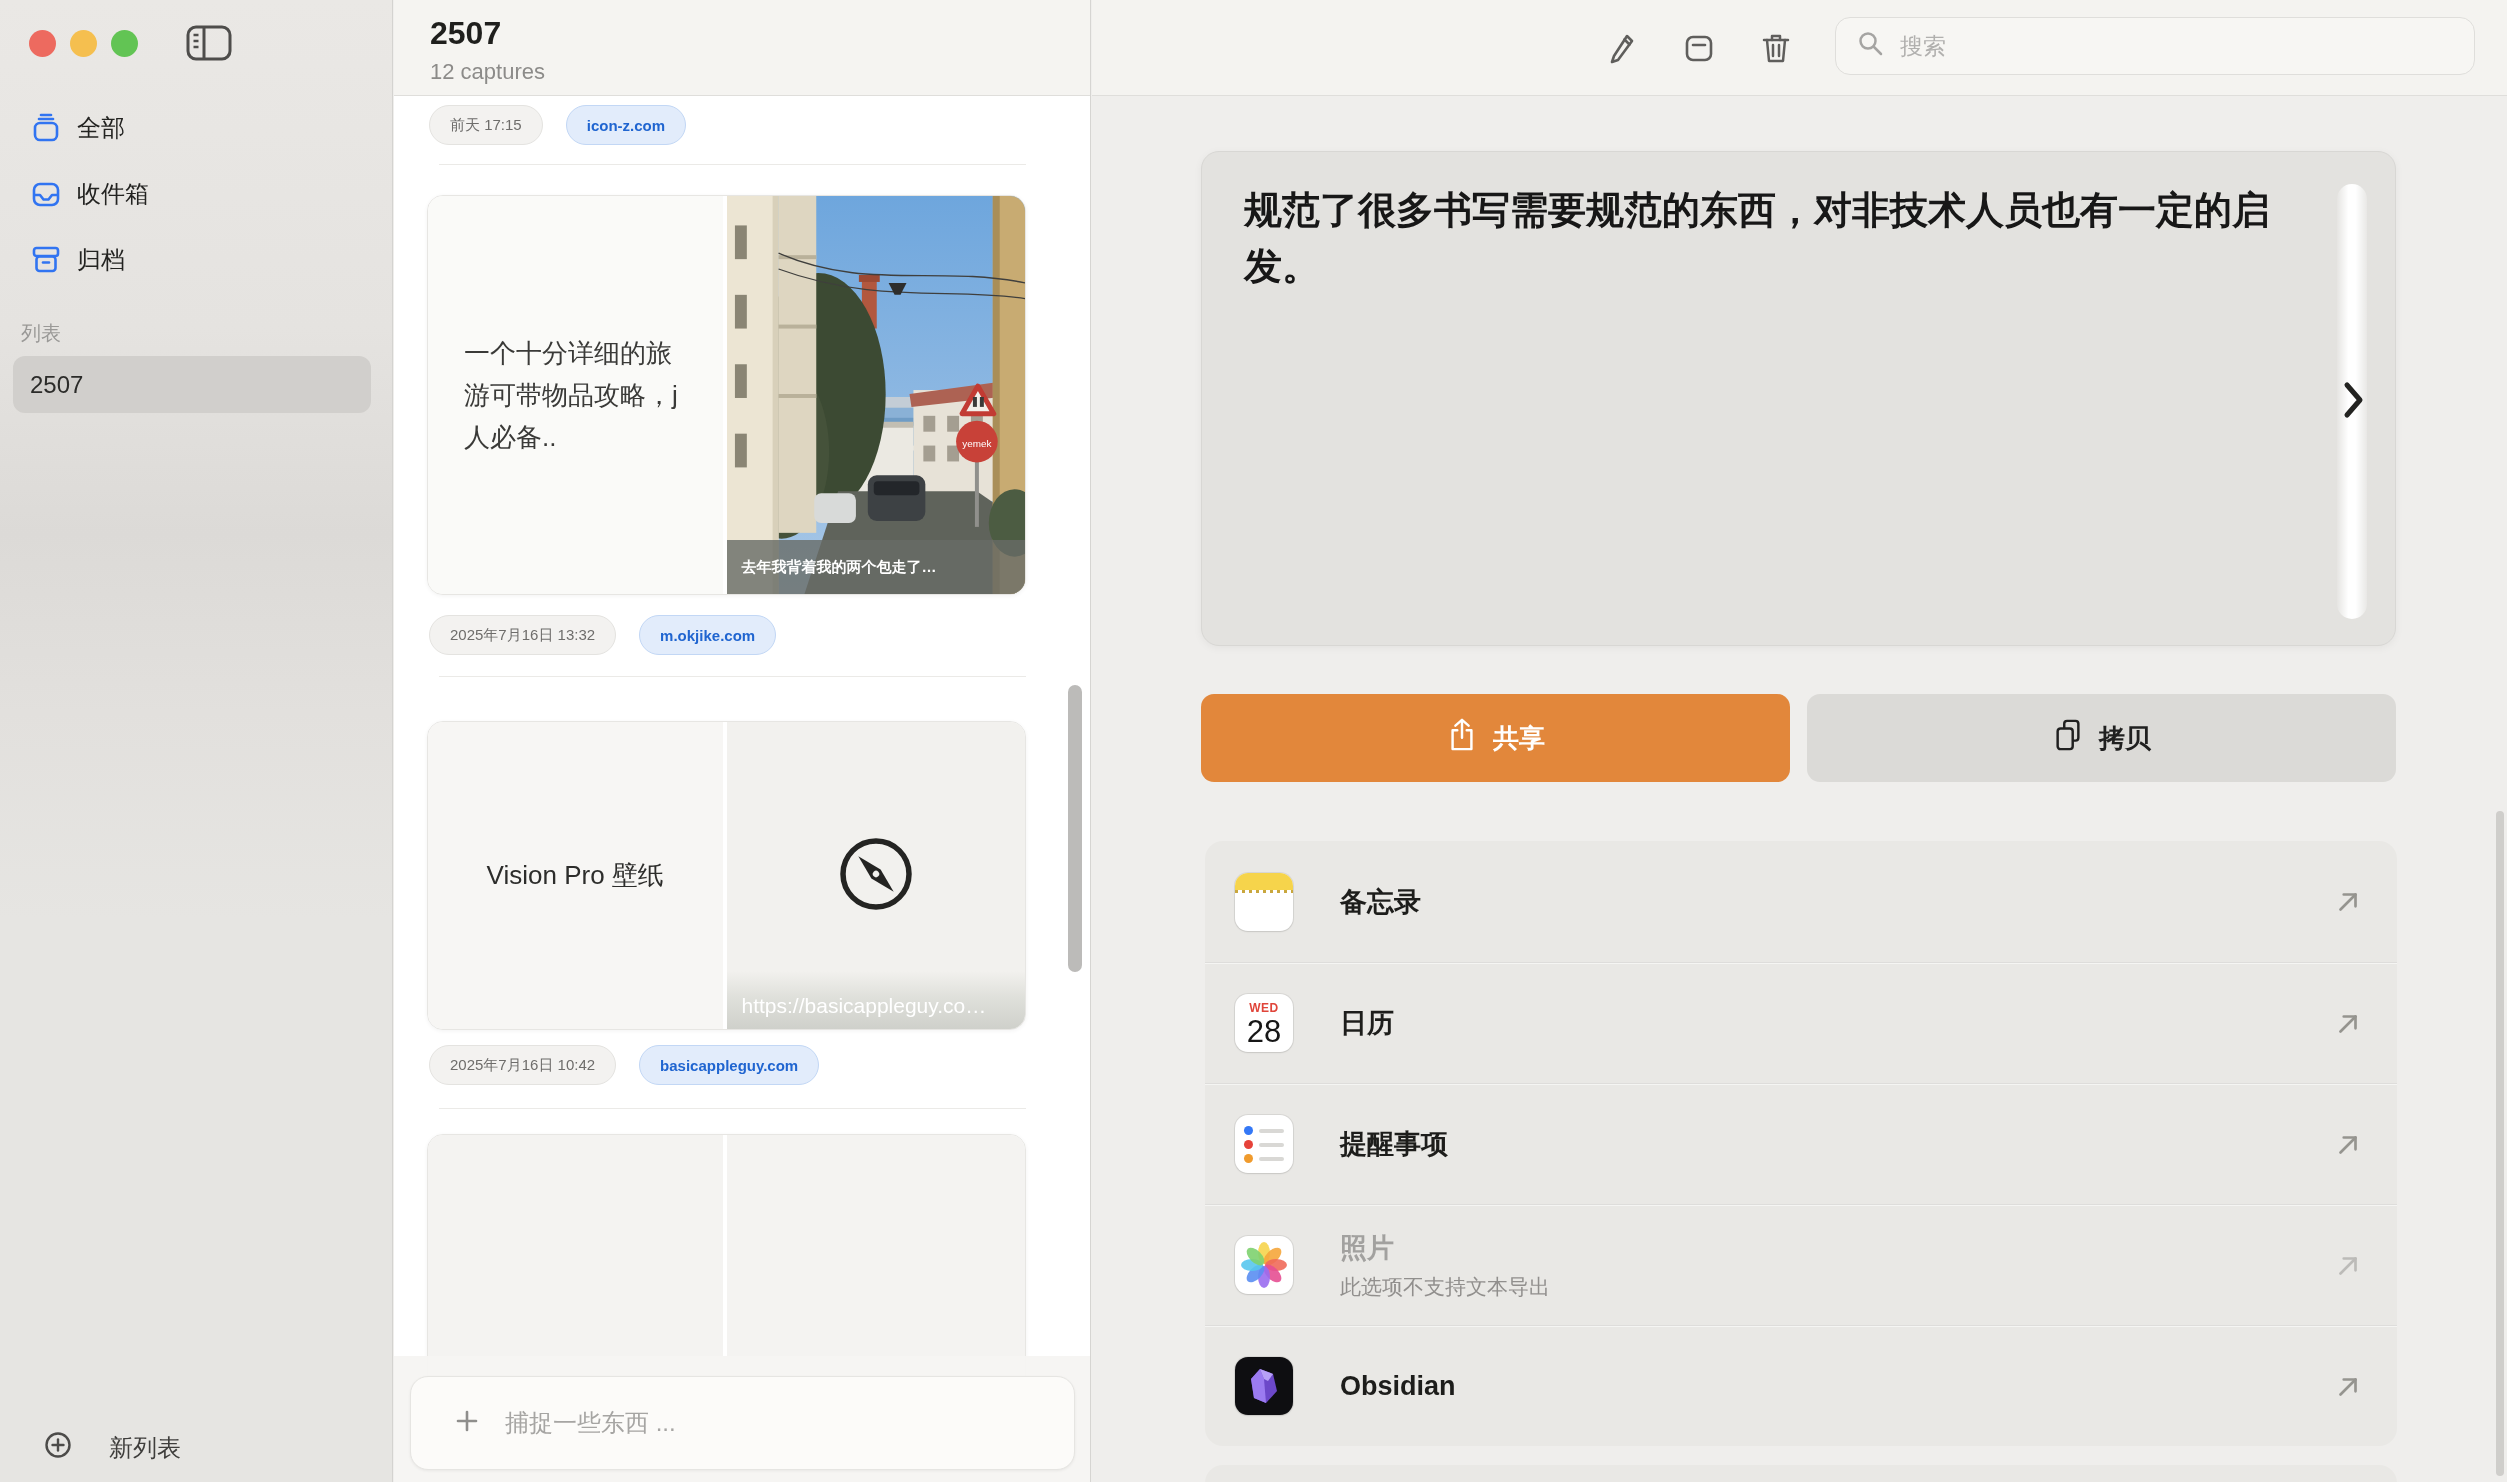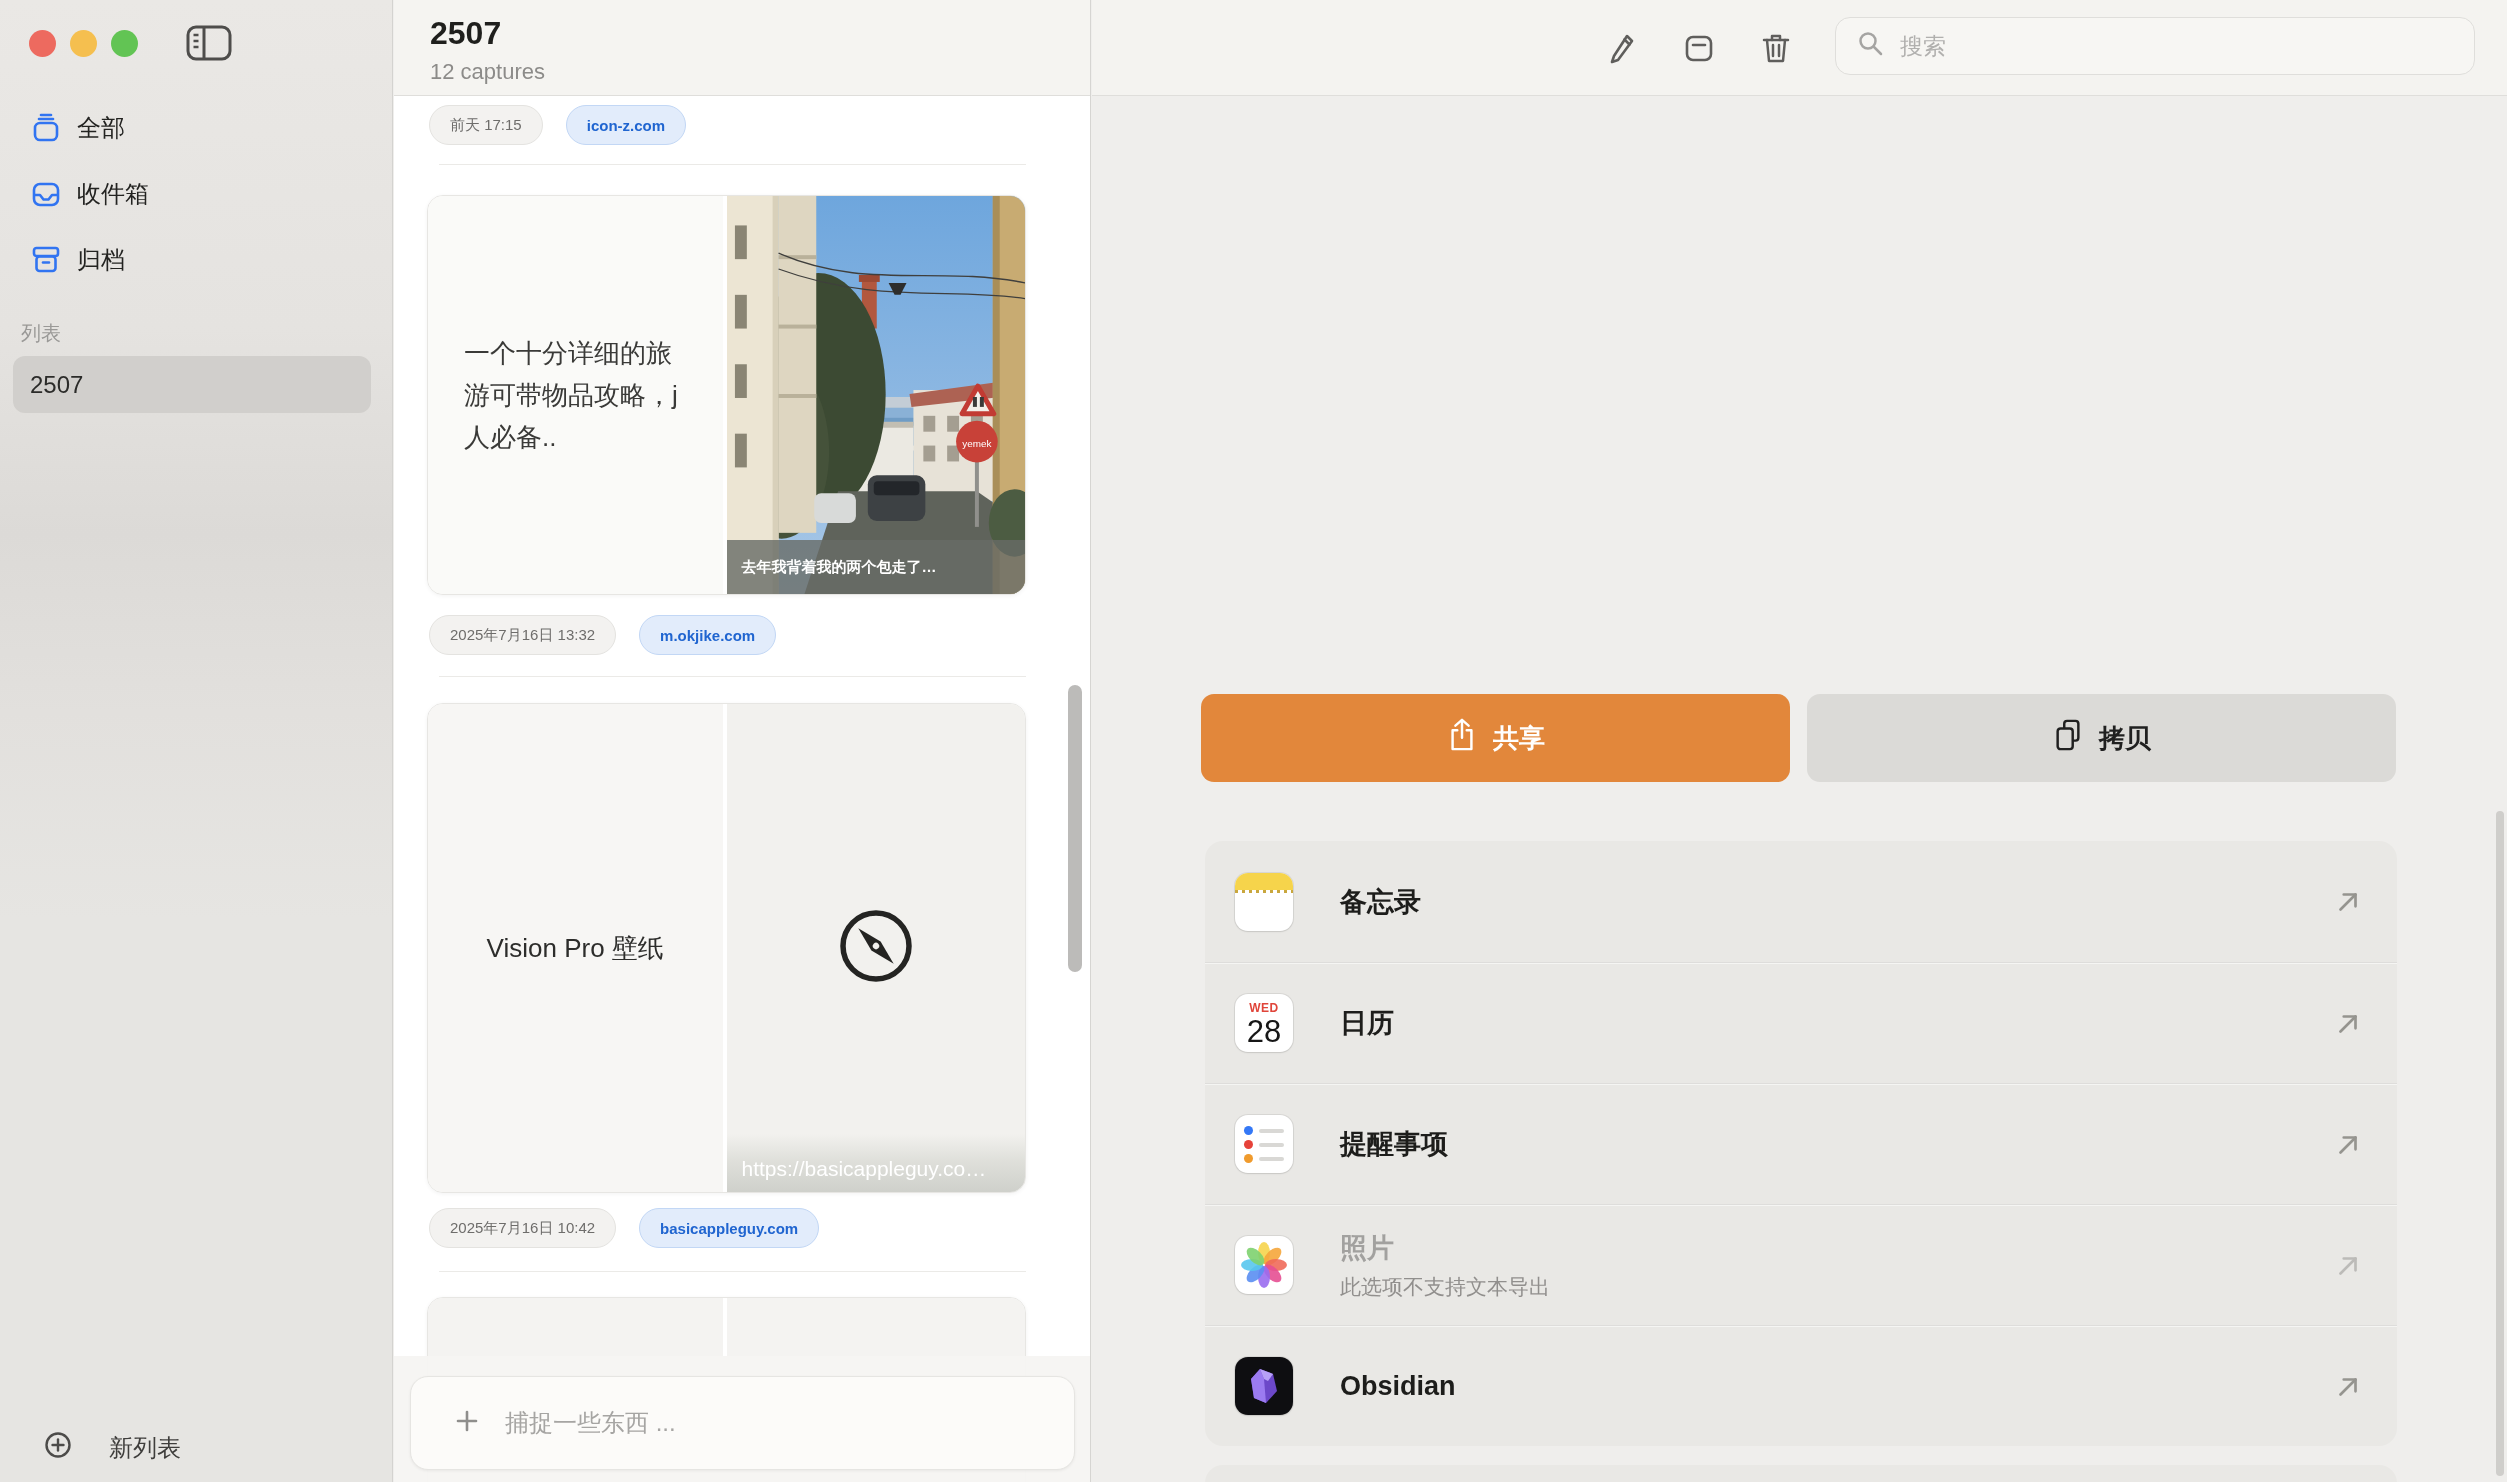--- a/index.html
+++ b/index.html
@@ -278,21 +278,21 @@
           </svg>
           <div class="photo-caption">去年我背着我的两个包走了…</div>
         </div>
       </div>
       <div class="meta-row" style="margin-top:20px">
         <span class="pill time">2025年7月16日 13:32</span>
         <span class="pill domain">m.okjike.com</span>
       </div>
       <div class="row-divider" style="margin-top:21px"></div>
 
-      <div class="capture-card" style="margin-top:26px;height:490px">
+      <div class="capture-card" style="margin-top:44px;height:309px">
         <div class="half center-half">
           <div class="snippet">Vision Pro 壁纸</div>
         </div>
         <div class="half icon-half">
           <span>
             <svg width="86" height="86" viewBox="0 0 86 86" fill="none">
               <circle cx="43" cy="43" r="33" stroke="#242422" stroke-width="5.5"></circle>
               <g transform="rotate(-45 43 43)">
                 <polygon points="43,18 49.5,43 43,68 36.5,43" fill="#242422"></polygon>
                 <circle cx="43" cy="43" r="3.2" fill="#f2f1ee"></circle>
@@ -356,20 +356,29 @@
         <span>
           <svg width="30" height="30" viewBox="0 0 30 30" fill="none" stroke="#a5a4a2" stroke-width="2.5" stroke-linecap="round">
             <circle cx="12" cy="12" r="7.5"></circle>
             <line x1="17.5" y1="17.5" x2="25" y2="25"></line>
           </svg>
         </span>
         <input type="text" placeholder="搜索" style="">
       </div>
     </div>
 
+    <div class="note-panel">
+      <div class="note-text">规范了很多书写需要规范的东西，对非技术人员也有一定的启发。</div>
+      <div class="page-strip"></div>
+      <span class="note-chevron">
+        <svg width="22" height="42" viewBox="0 0 22 42" fill="none" stroke="#232321" stroke-width="5" stroke-linecap="round" stroke-linejoin="round">
+          <path d="M4 6 L17 21 L4 36"></path>
+        </svg>
+      </span>
+    </div>
 
     <div class="btn-row">
       <button class="btn share">
         <span>
           <svg width="32" height="36" viewBox="0 0 34 38" fill="none" stroke="#ffffff" stroke-width="2.6" stroke-linecap="round" stroke-linejoin="round">
             <line x1="17" y1="3" x2="17" y2="22"></line>
             <path d="M10 9 L17 3 L24 9"></path>
             <path d="M12 14 H7 V34 H27 V14 H22"></path>
           </svg>
         </span>

